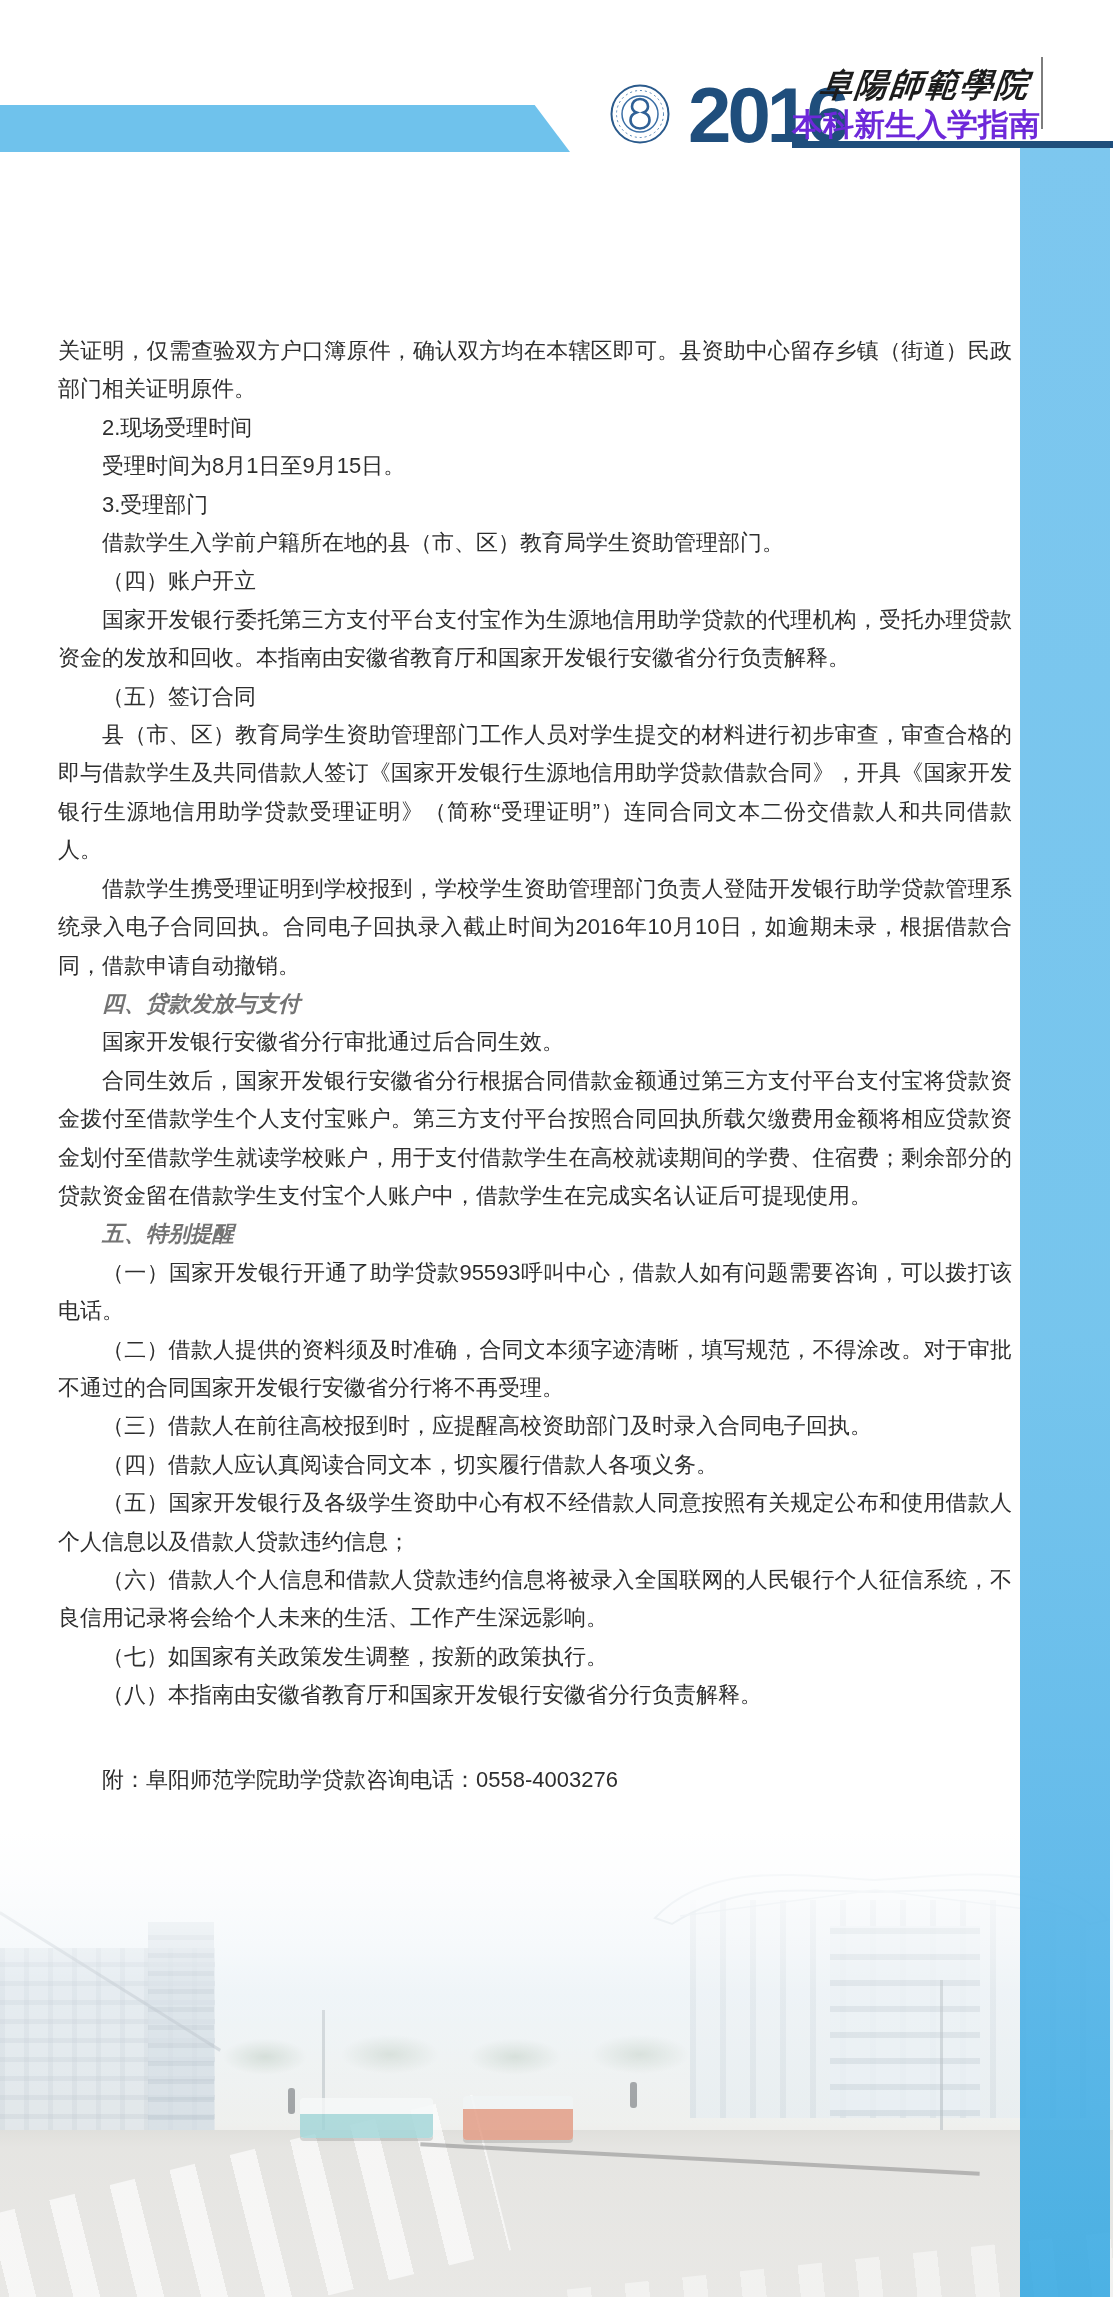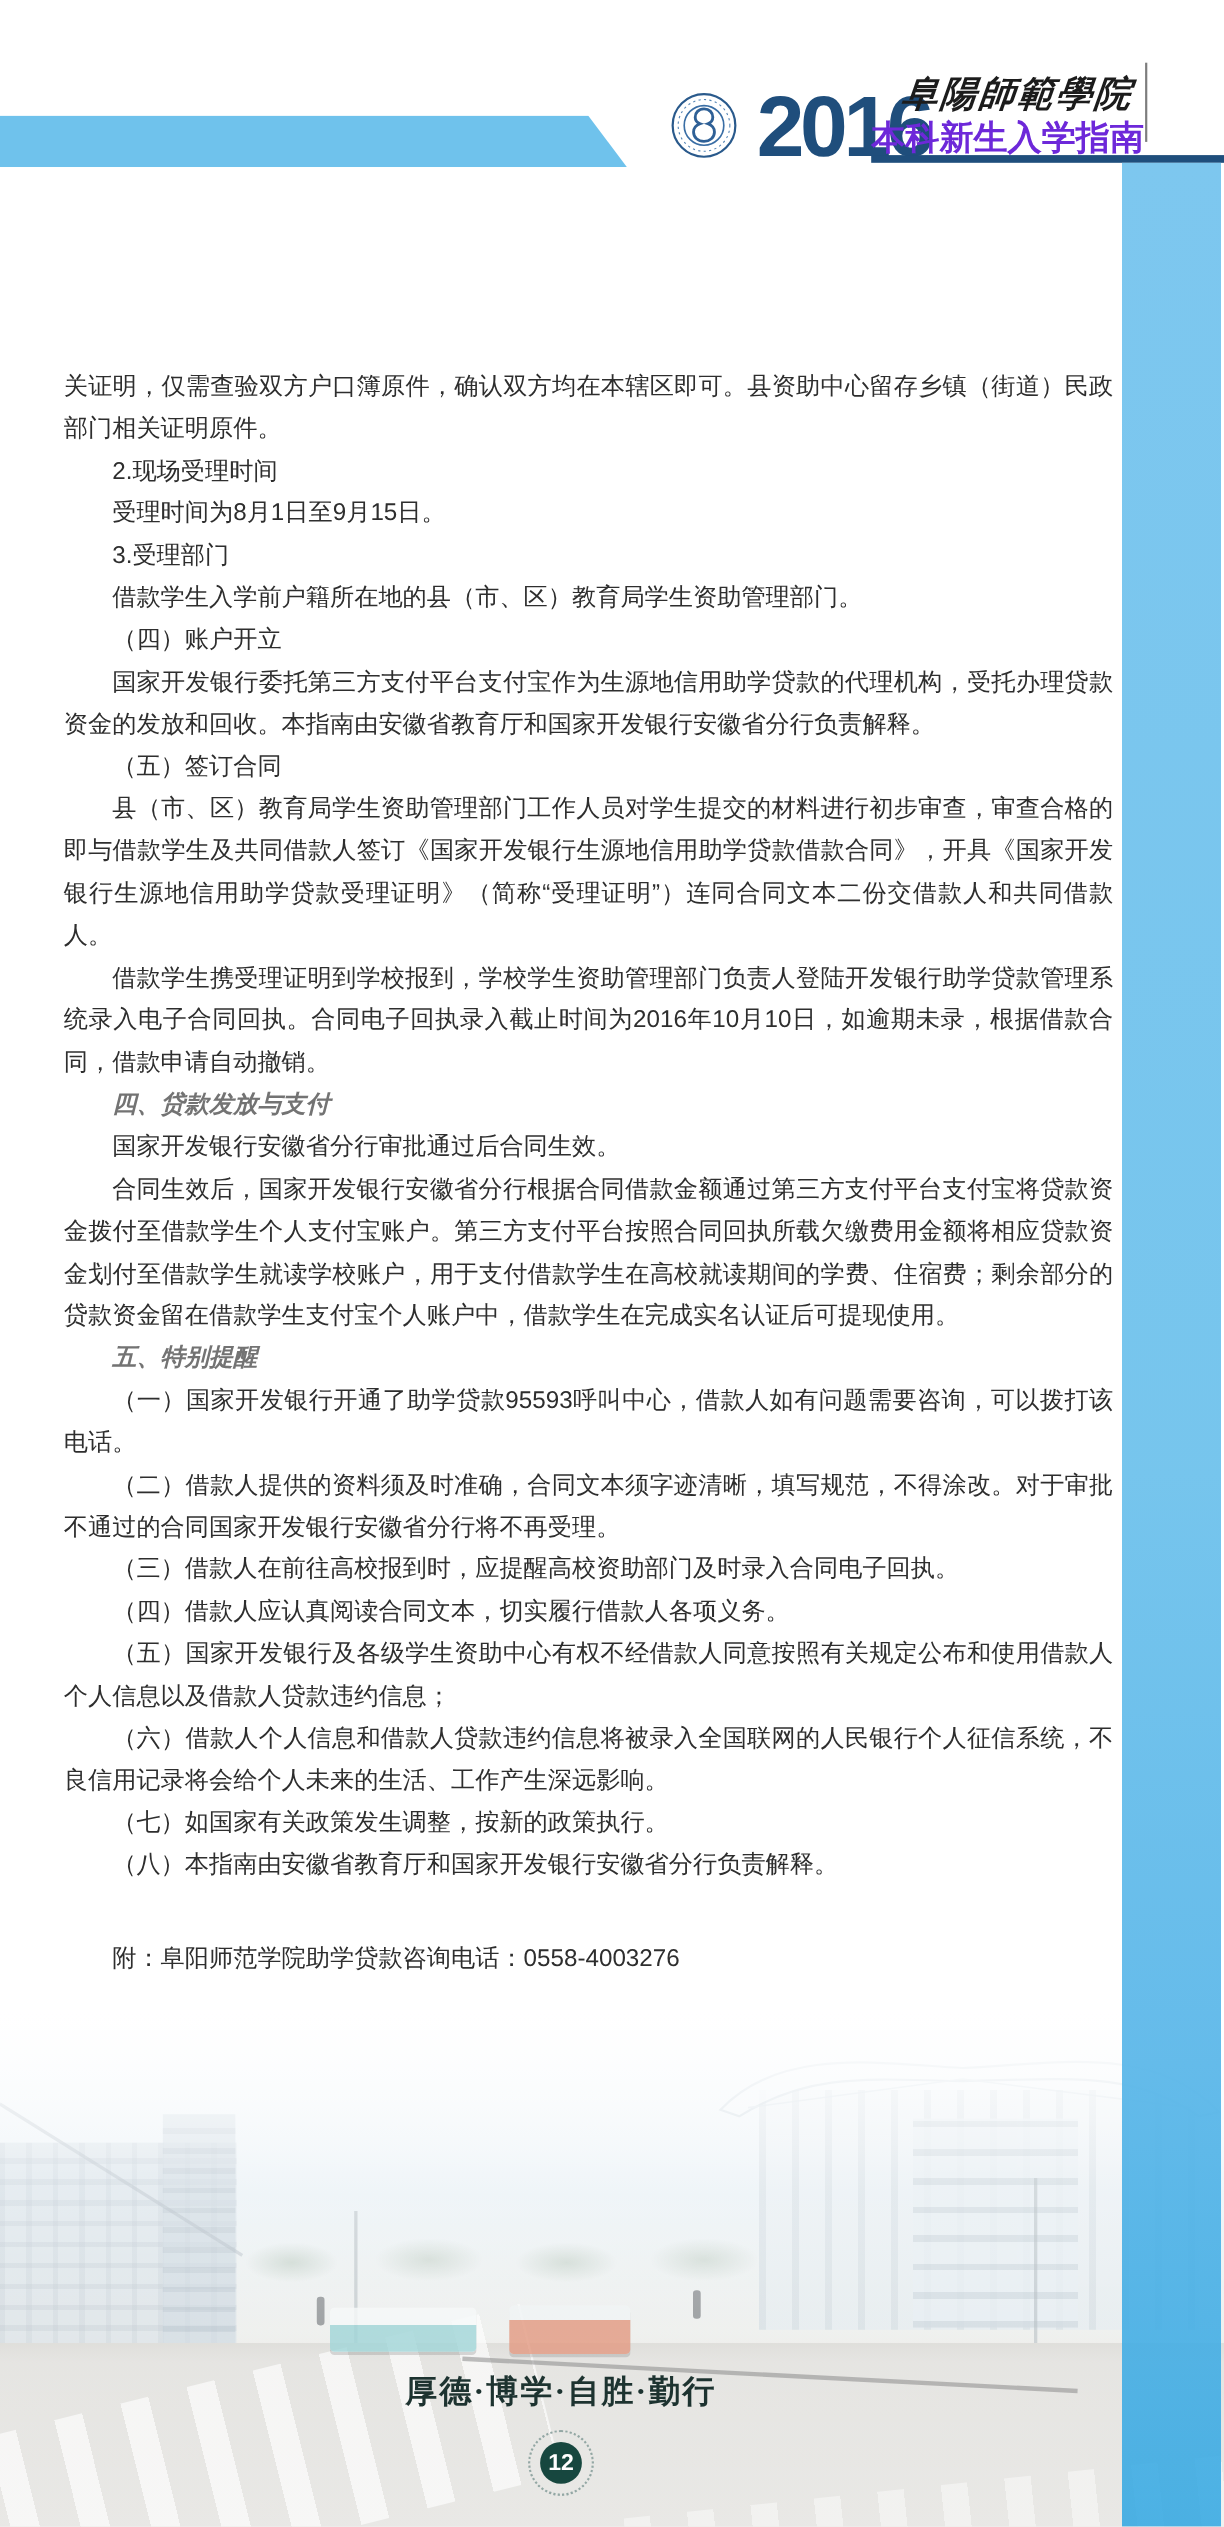--- a/index.html
+++ b/index.html
@@ -234,20 +234,14 @@
     <div class="lane-line"></div>
     <div class="pole" style="left:322px;top:180px;height:120px;"></div>
     <div class="pole" style="left:940px;top:150px;height:150px;"></div>
     <div class="bus-teal"></div>
     <div class="bus-red"></div>
     <div class="pedestrian"></div>
     <div class="pedestrian" style="left:630px;top:252px;"></div>
     <div class="fade"></div>
   </section>
 
-  <div class="footer">
-    <div class="motto">厚德·博学·自胜·勤行</div>
-    <div class="page-badge-ring">
-      <div class="page-badge">12</div>
-    </div>
-  </div>
 
 </div>
 
 </body></html>

